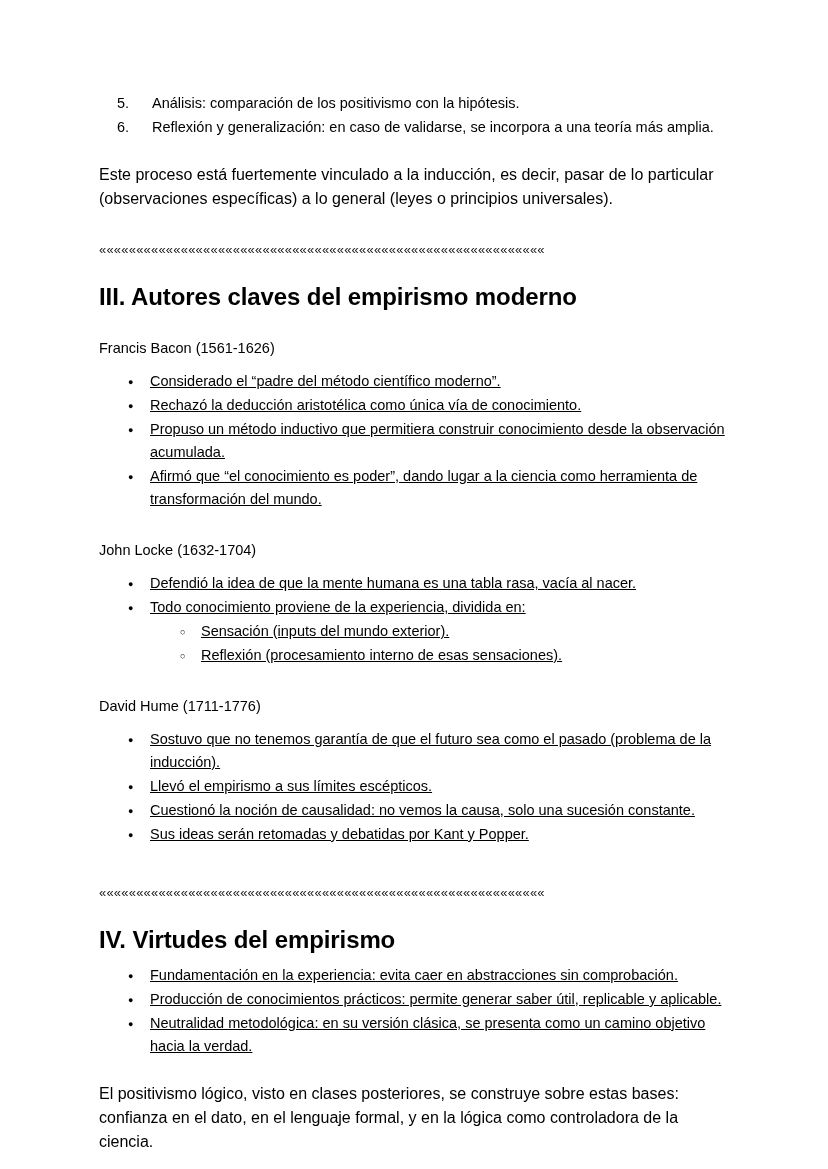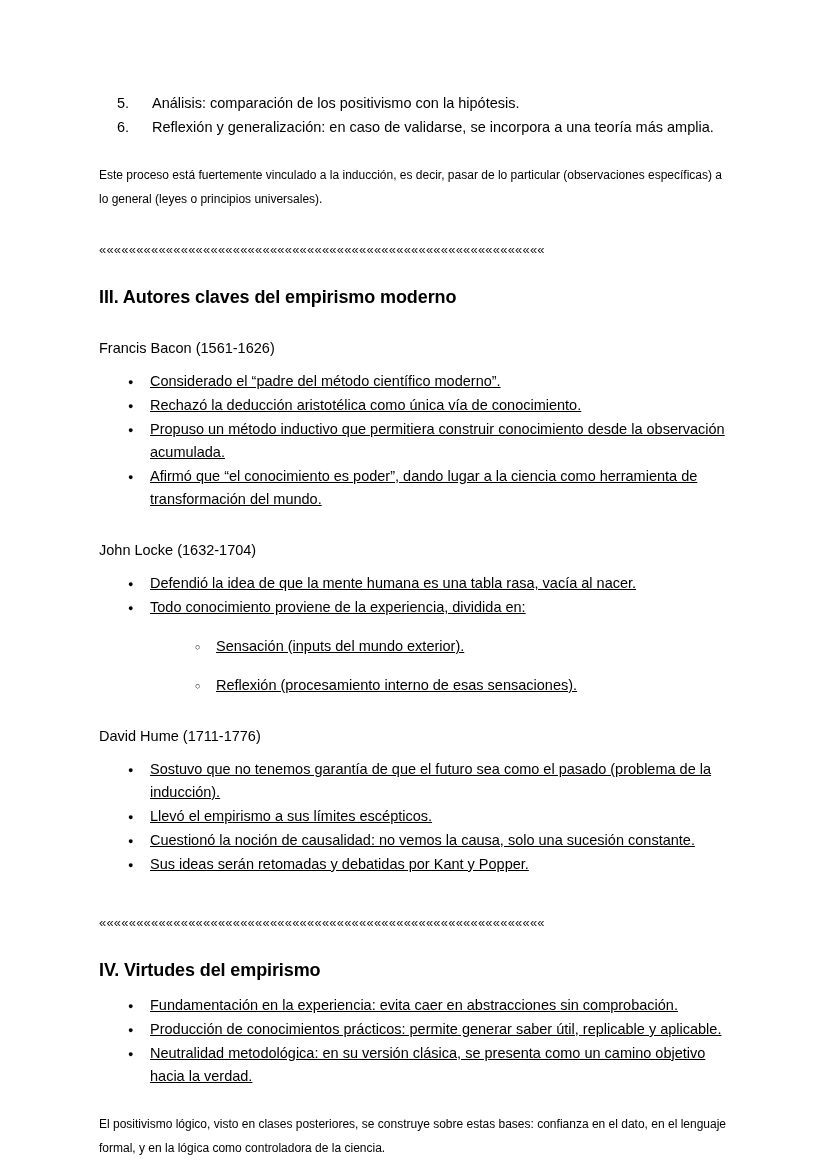--- a/index.html
+++ b/index.html
@@ -48,41 +48,41 @@
     text-align: left;
     font-size: 14.5px;
     line-height: 23px;
   }
   .u-term {
     text-underline-offset: 2px;
   }
 
   
   p.body {
-    font-size: 12px;
+    font-size: 16px;
     line-height: 24px;
     margin: 24px 0 0 0;
   }
 
   
   .divider {
     font-size: 13px;
     line-height: 17px;
     letter-spacing: 0.2px;
     margin: 30px 0 0 0;
     width: 600px;
     overflow: hidden;
     white-space: nowrap;
     color: #1a1a1a;
     user-select: none;
   }
 
   
   h2.section {
-    font-size: 18px;
+    font-size: 24px;
     line-height: 24px;
     font-weight: bold;
     margin: 27px 0 0 0;
     letter-spacing: -0.1px;
   }
   h3.author {
     font-size: 14.5px;
     line-height: 20px;
     font-weight: normal;
     margin: 29px 0 0 0;
@@ -113,21 +113,21 @@
   ul.subbullets {
     list-style: none;
     margin: 0;
     padding: 0;
   }
   ul.subbullets > li {
     position: relative;
     padding-left: 50px;
     font-size: 14.5px;
     line-height: 23px;
-    margin: 16px;
+    margin: 1px;
   }
   ul.subbullets > li > .marker {
     position: absolute;
     left: 29px;
     top: 0;
     line-height: 23px;
     font-size: 11px;
   }
   .dot-filled::before { content: "\25CF"; font-size: 9px; }
   .dot-hollow::before { content: "\25CB"; font-size: 9px; }

